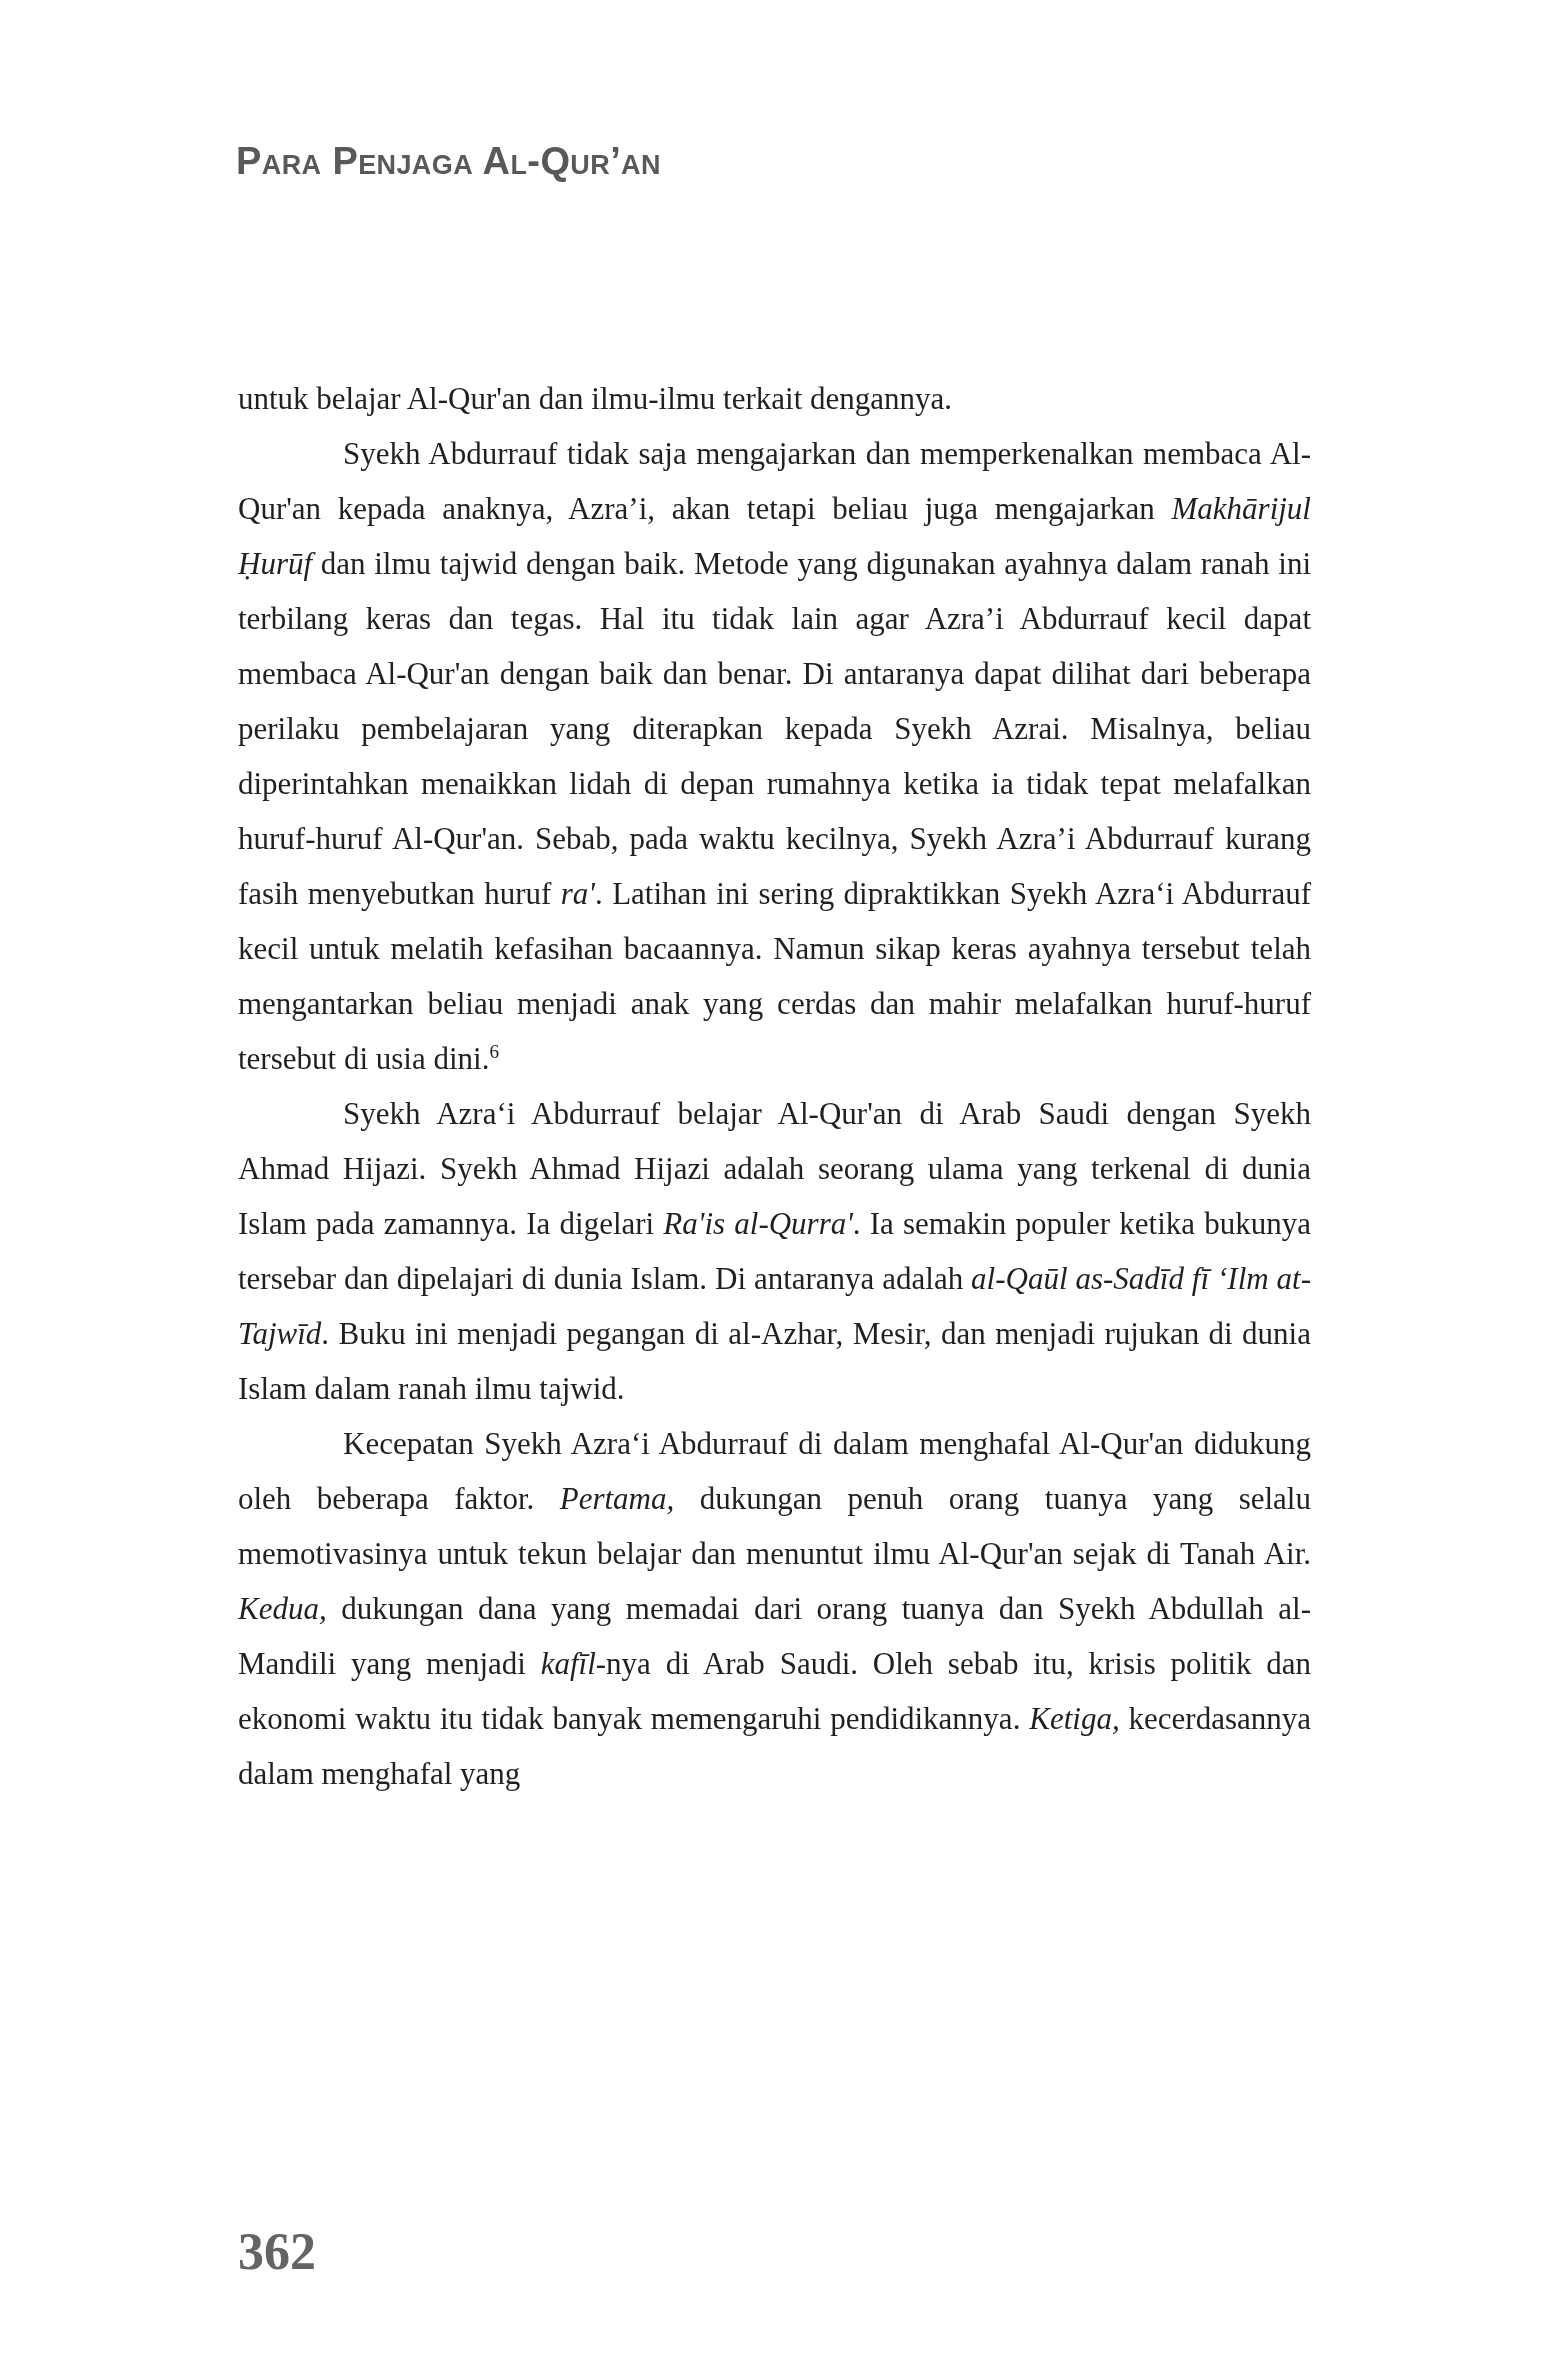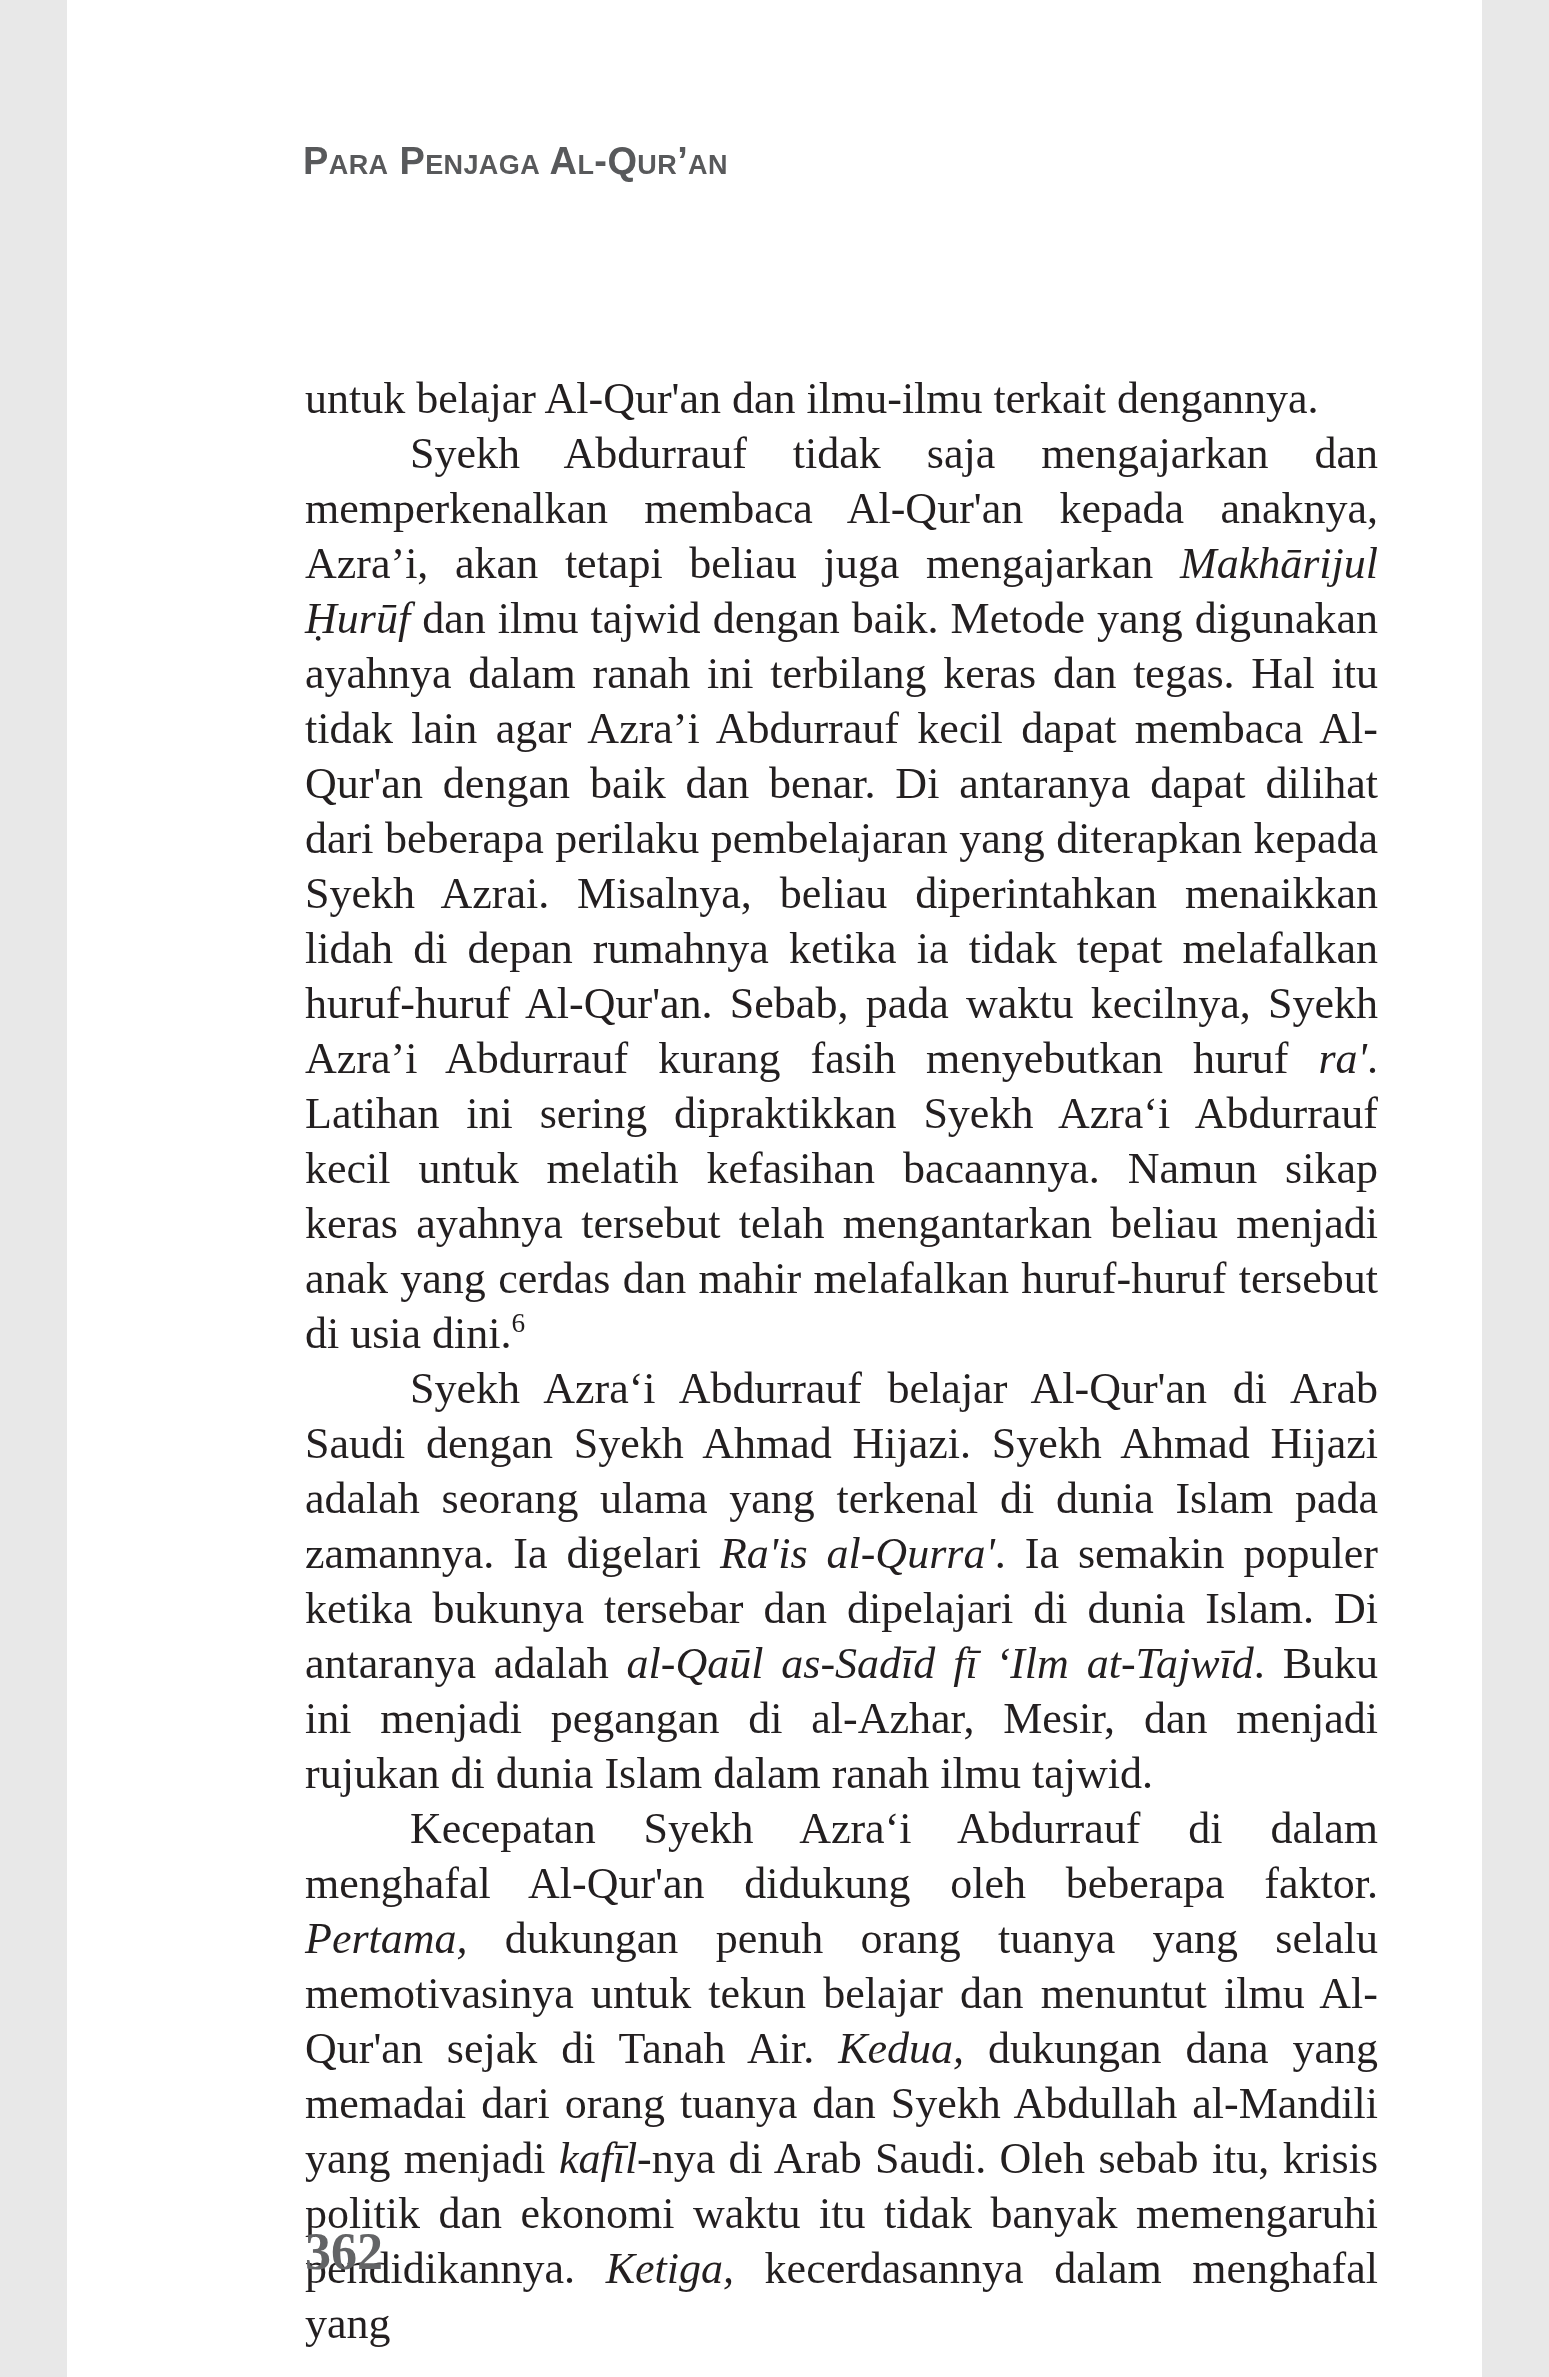--- a/index.html
+++ b/index.html
@@ -2,21 +2,21 @@
 <html style="font-size:14px"><head>
 <meta charset="utf-8">
 <style>
   html, body {
     margin: 0;
     padding: 0;
     background: #e8e8e8;
   }
   .page {
     position: relative;
-    width: 1415px;
+    width: 1549px;
     height: 2377px;
     margin: 0 auto;
     background: var(--bg, #ffffff);
     overflow: hidden;
     font-family: "Liberation Serif", serif;
   }
   .running-header {
     position: absolute;
     left: 236px;
     top: 140px;
@@ -26,21 +26,21 @@
     font-size: 38px;
     letter-spacing: 0.4px;
     color: var(--header-color, #58595b);
     white-space: nowrap;
   }
   .body-text {
     position: absolute;
     left: 238px;
     top: 371px;
     width: 1073px;
-    font-size: 44px;
+    font-size: 31px;
     line-height: 55px;
     color: var(--body-color, #231f20);
     text-align: justify;
   }
   .body-text p {
     margin: 0;
     padding: 0;
   }
   .body-text p.indent {
     text-indent: 105px;

